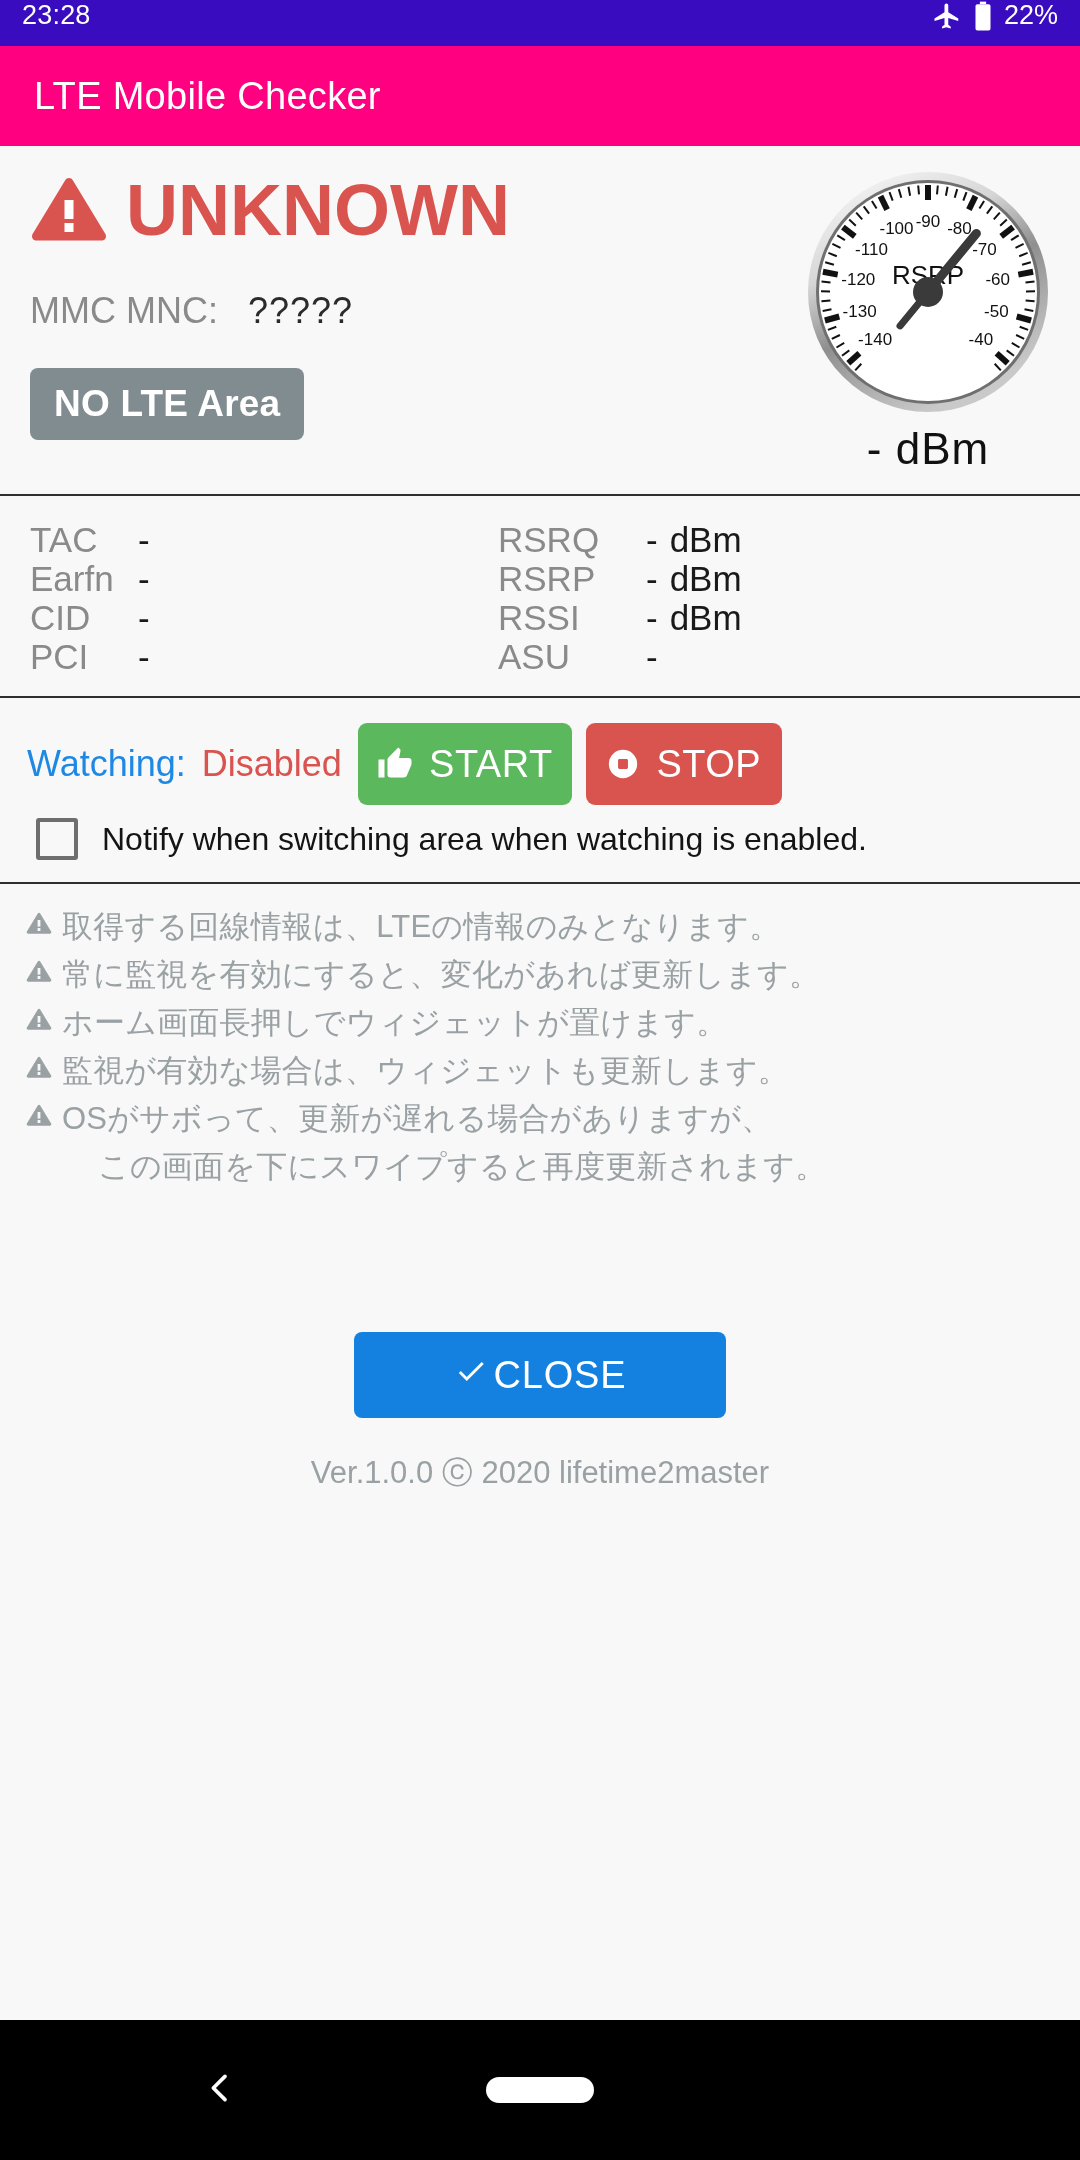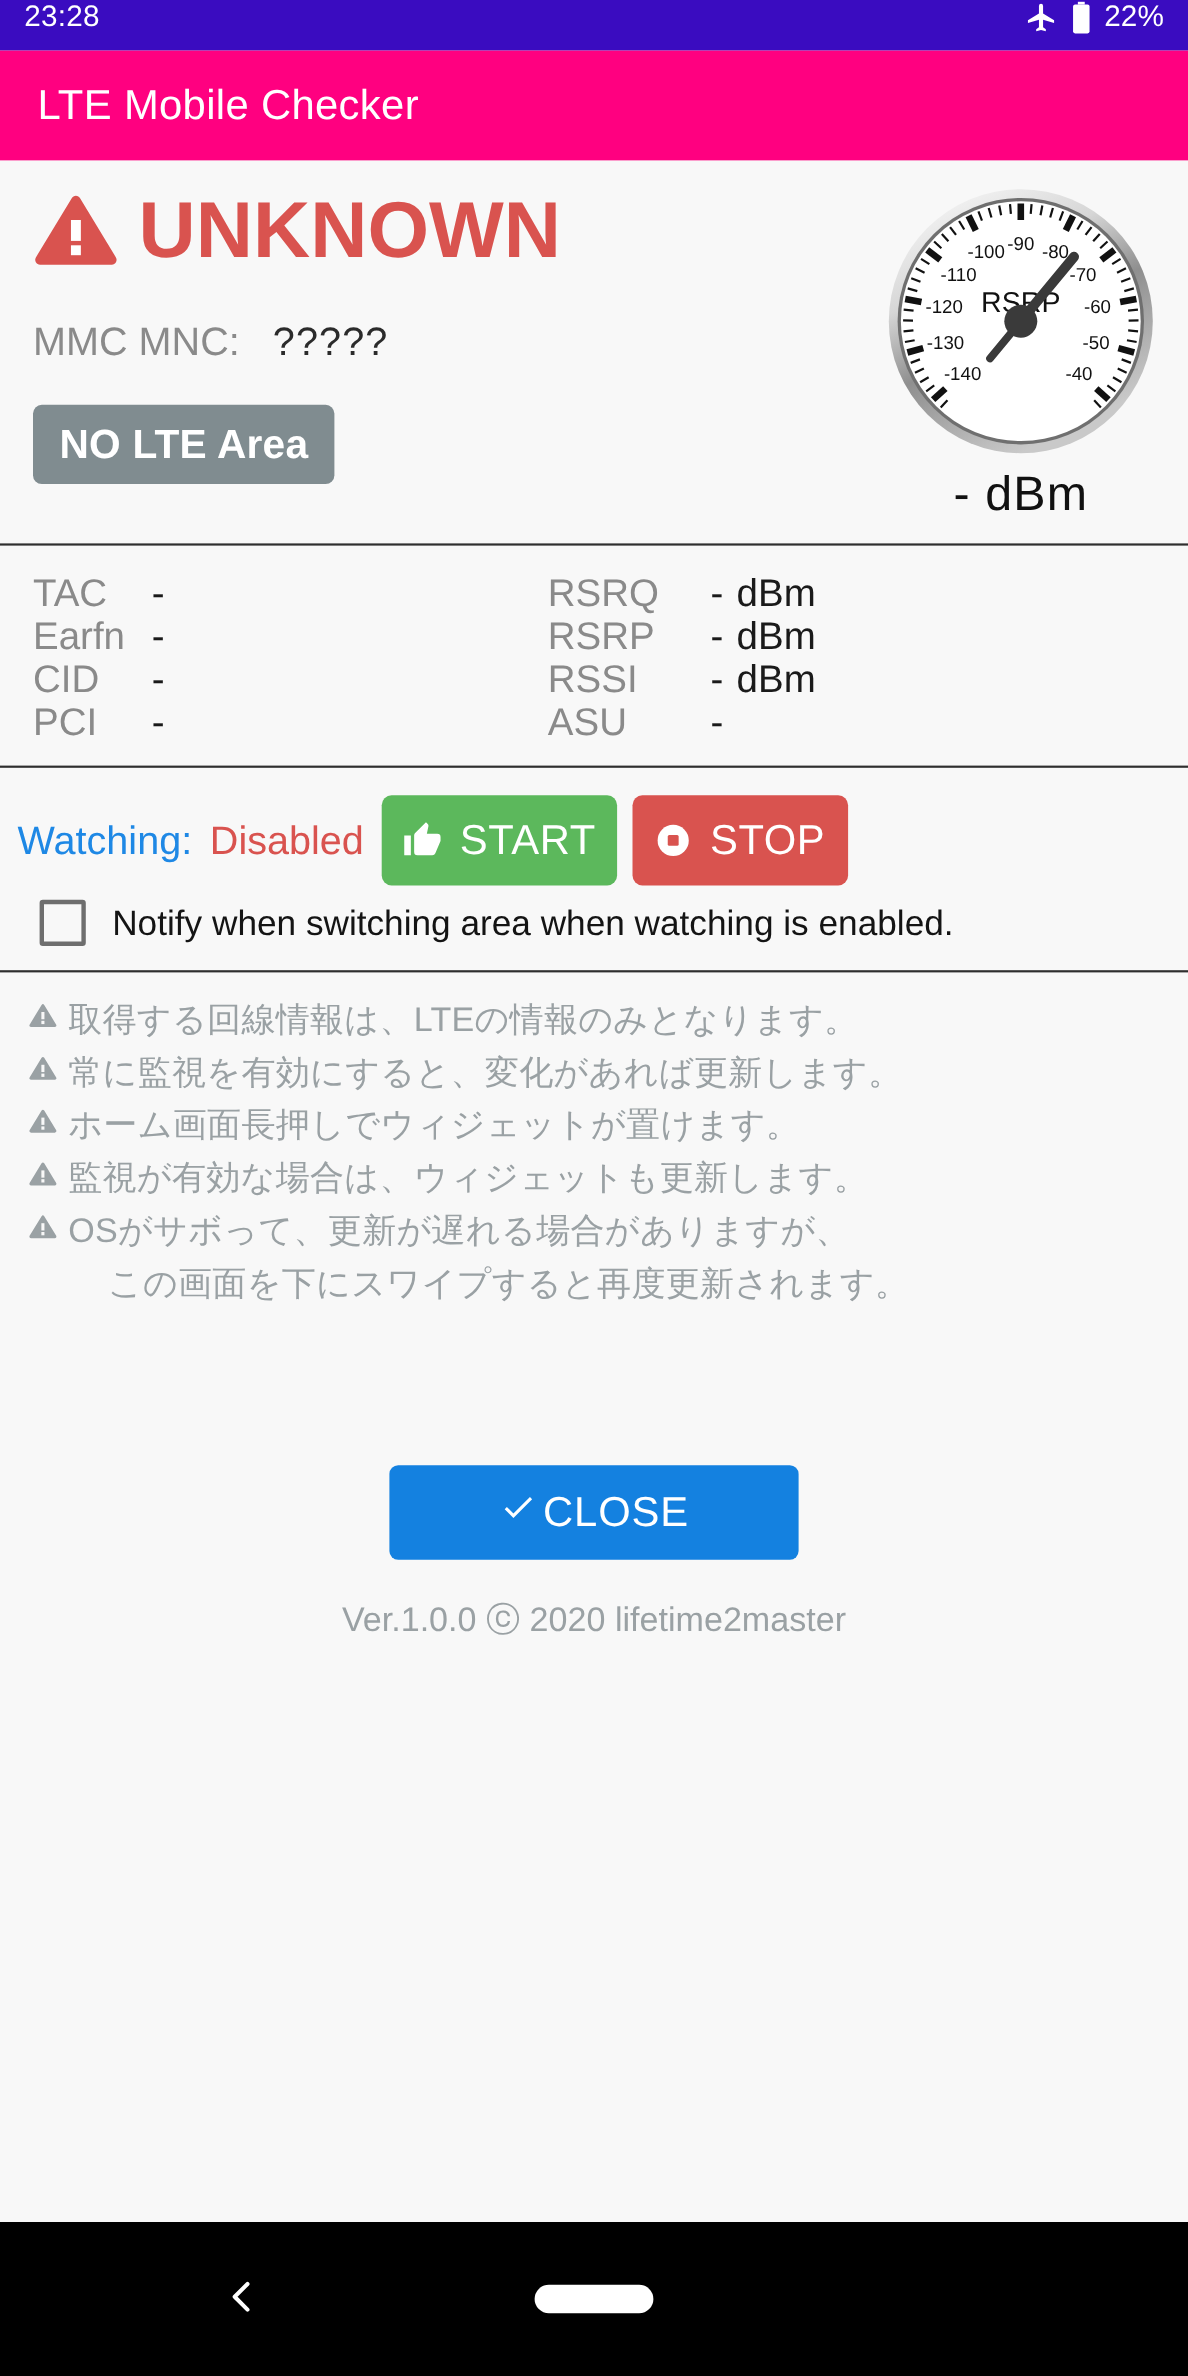--- a/index.html
+++ b/index.html
@@ -65,21 +65,21 @@
   .gcell.left { width: 498px; padding-left: 30px; }
   .gcell.right { width: 540px; padding-left: 0px; }
   .g-label { color: #8a8a8a; font-size: 35px; }
   .g-label.w1 { width: 108px; }
   .g-label.w2 { width: 148px; }
   .g-val { color: #1a1a1a; font-size: 35px; }
   .g-unit { color: #1a1a1a; font-size: 35px; margin-left: 12px; }
 
   
   .watch-block { padding: 18px 0 0 0; }
-  .watch-row { display: flex; align-items: center; padding-left: 16px; height: 96px; }
+  .watch-row { display: flex; align-items: center; padding-left: 27px; height: 96px; }
   .watch-label { color: #1E88E5; font-size: 36px; }
   .watch-state { color: #D9534F; font-size: 36px; margin-left: 16px; }
   .btn {
     display: flex; align-items: center; justify-content: center; gap: 16px;
     height: 82px; border-radius: 9px; color: #fff; font-size: 38px;
     letter-spacing: .5px;
   }
   .btn-start { background: #5CB85C; width: 214px; margin-left: 16px; }
   .btn-stop  { background: #D9534F; width: 196px; margin-left: 14px; }
   .btn svg { display: block; }

